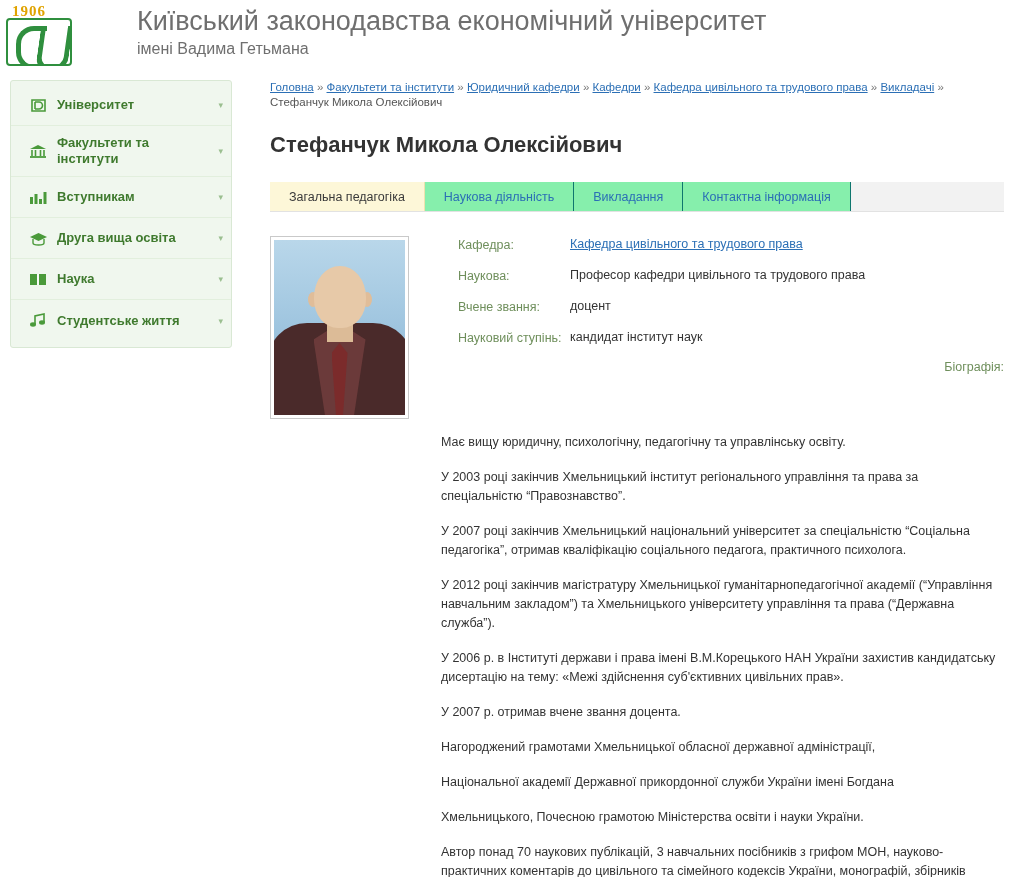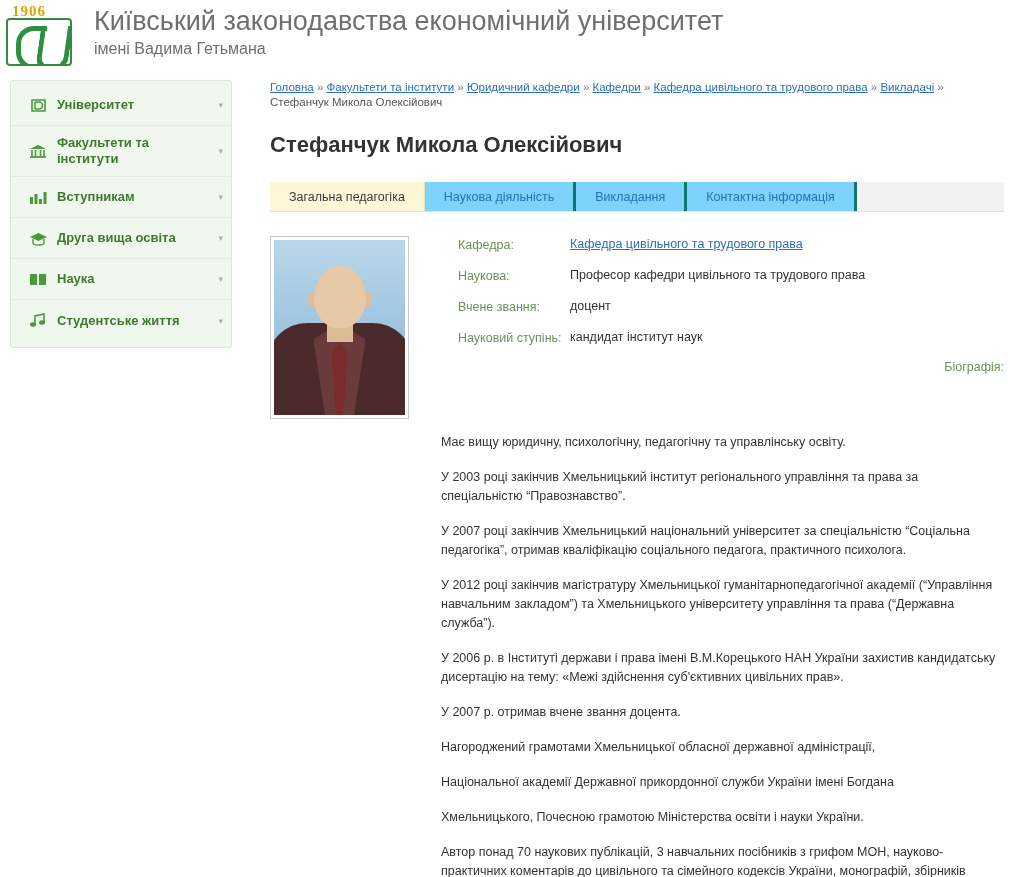--- a/index.html
+++ b/index.html
@@ -17,20 +17,21 @@
     position: relative;
     overflow: hidden;
   }
 
   
   .header {
     display: flex;
     align-items: flex-start;
     padding: 4px 0 0 6px;
     height: 80px;
+    gap: 43px;
   }
   .logo {
     width: 72px;
     height: 66px;
     position: relative;
     flex: 0 0 auto;
     margin-right: 16px;
   }
   .logo .year {
     font-size: 15px;
@@ -169,22 +170,22 @@
     height: 30px;
     align-items: stretch;
   }
   .tab {
     display: flex;
     align-items: center;
     padding: 0 19px;
     font-size: 12.5px;
     color: #2b6fb5;
     cursor: pointer;
-    border-right: 3px solid #0f766e;
-    background: #7dd3fc;
+    border-right: 1px solid #0f766e;
+    background: #86efac;
   }
   .tab.active {
     background: #fdf7d8;
     color: #3a3a3a;
     border-right: 1px solid #eee2b0;
   }
 
   .profile {
     display: flex;
     margin-top: 24px;

